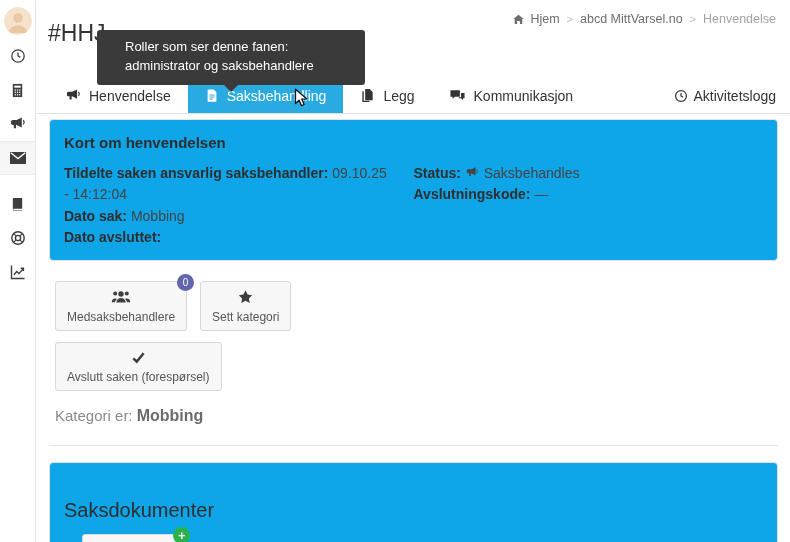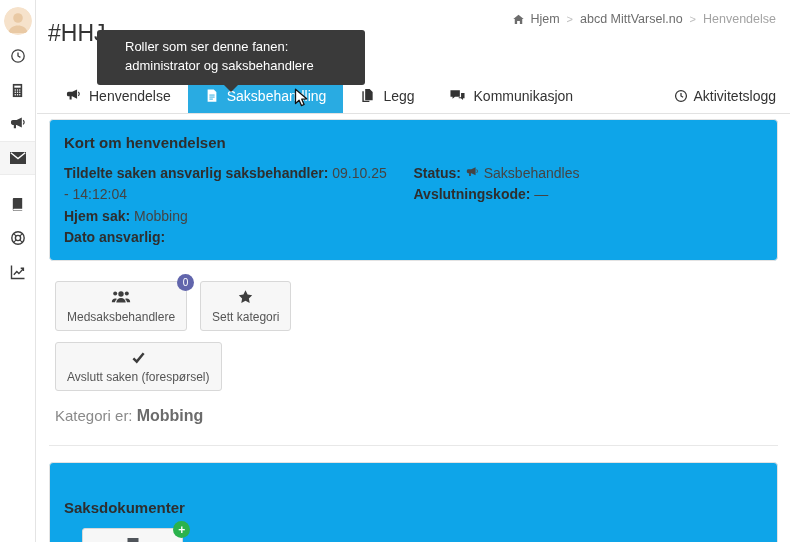--- a/index.html
+++ b/index.html
@@ -208,25 +208,25 @@
 
     <div class="card">
       <div class="card-title">Kort om henvendelsen</div>
       <div class="fields">
         <div class="fcol">
           <div>
             <span class="flabel">Tildelte saken ansvarlig saksbehandler:</span>
             <span class="fvalue">09.10.25 - 14:12:04</span>
           </div>
           <div>
-            <span class="flabel">Hjem sak:</span>
+            <span class="flabel">Dato sak:</span>
             <span class="fvalue">Mobbing</span>
           </div>
           <div>
-            <span class="flabel">Dato ansvarlig:</span>
+            <span class="flabel">Dato avsluttet:</span>
             <span class="fvalue"></span>
           </div>
         </div>
         <div class="fcol">
           <div>
             <span class="flabel">Status:</span>
             <span class="inline-ic"><svg width="13" height="13" viewBox="0 0 16 16">
                   <path fill="#444" d="M11.8 1.6v9.8L6.6 8.9H6v3.4H3.8V8.9h-.9C1.8 8.9 1 8.1 1 7.1V5.9c0-1 .8-1.8 1.9-1.8h3.7z"></path>
                   <path fill="none" stroke="#444" stroke-width="1.1" d="M13.2 4.2a3.2 3.2 0 0 1 0 4.3"></path>
                 </svg></span>
@@ -277,21 +277,21 @@
     </div>
 
     <div class="category-line">
       <span>Kategori er:</span>
       <b>Mobbing</b>
     </div>
 
     <hr class="sep-rule">
 
     <div class="card">
-      <div class="card-title" style="font-weight:700;font-size:15px;margin-top:24px;">Saksdokumenter</div>
+      <div class="card-title" style="font-weight:400;font-size:20px;margin-top:24px;">Saksdokumenter</div>
       <div class="doc-btn-wrap">
         <div class="tile-btn">
           <span class="badge green">+</span>
           <span class="ic" style="color:#4f545a">
               <svg width="16" height="16" viewBox="0 0 16 16" fill="currentColor">
                 <path d="M2.5 2h11v9.5L11 14H2.5z"></path>
                 <path fill="#fff" d="M11 14v-2.6h2.6z"></path>
               </svg>
             </span>
           <span>Nytt dokument</span>

